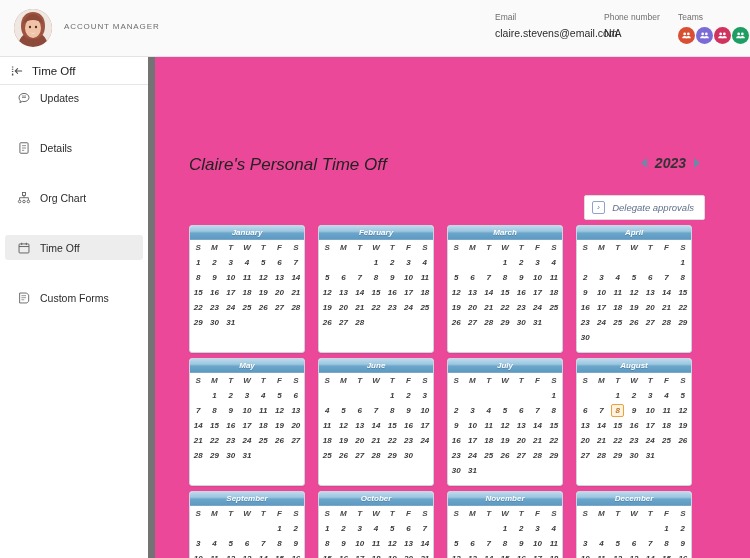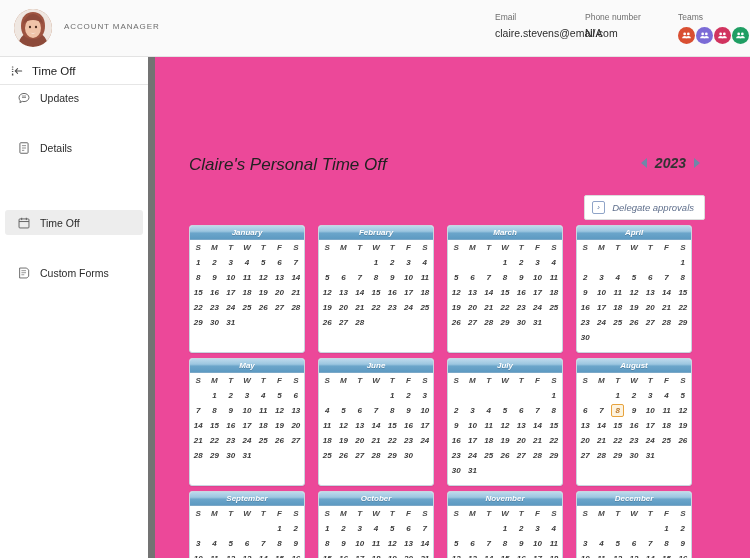--- a/index.html
+++ b/index.html
@@ -50,21 +50,21 @@
     margin-left: 12px;
     color: #9a9a9a;
     display: inline-flex;
     align-items: center;
     cursor: pointer;
   }
   .dots { letter-spacing: 1px; font-size: 12px; color: #9a9a9a; margin-left:10px; cursor:pointer;}
 
   .meta-group { position: absolute; top: 12px; }
   #meta-email { left: 449px; margin-left: 46px; }
-  #meta-phone { left: 585px; }
+  #meta-phone { left: 604px; }
   #meta-teams { left: 678px; }
   .meta-label { font-size: 8.5px; color: #6e6e6e; margin-bottom: 5px; }
   .meta-value { font-size: 10.5px; color: #2c2c2c; }
 
   .team-avatars { display: flex; gap: 1px; margin-top: 1px; }
   .team-av {
     width: 17px; height: 17px;
     border-radius: 50%;
     display: flex; align-items: center; justify-content: center;
     cursor: pointer;
@@ -337,20 +337,32 @@
         <div class="nav-item">
           <span class="nav-ico">
             <svg width="14" height="14" viewBox="0 0 24 24" fill="none" stroke="#5d5d5d" stroke-width="1.6">
               <rect x="5" y="3" width="14" height="18" rx="1.5"></rect>
               <path d="M8.5 8h7M8.5 12h7M8.5 16h4" stroke-width="1.2"></path>
             </svg>
           </span>
           <span class="nav-label">Details</span>
         </div>
         <div class="nav-spacer"></div>
+        <div class="nav-item">
+          <span class="nav-ico">
+            <svg width="14" height="14" viewBox="0 0 24 24" fill="none" stroke="#5d5d5d" stroke-width="1.5">
+              <rect x="9.5" y="2.5" width="5" height="5"></rect>
+              <path d="M12 7.5v4M4.5 15.5v-4h15v4"></path>
+              <circle cx="4.5" cy="18" r="2.2"></circle>
+              <circle cx="12" cy="18" r="2.2"></circle>
+              <circle cx="19.5" cy="18" r="2.2"></circle>
+            </svg>
+          </span>
+          <span class="nav-label">Org Chart</span>
+        </div>
         <div class="nav-spacer"></div>
         <div class="nav-item active">
           <span class="nav-ico">
             <svg width="14" height="14" viewBox="0 0 24 24" fill="none" stroke="#5d5d5d" stroke-width="1.6">
               <rect x="3.5" y="5" width="17" height="15.5" rx="1.5"></rect>
               <path d="M3.5 9.5h17M8 3v4M16 3v4"></path>
             </svg>
           </span>
           <span class="nav-label">Time Off</span>
         </div>

